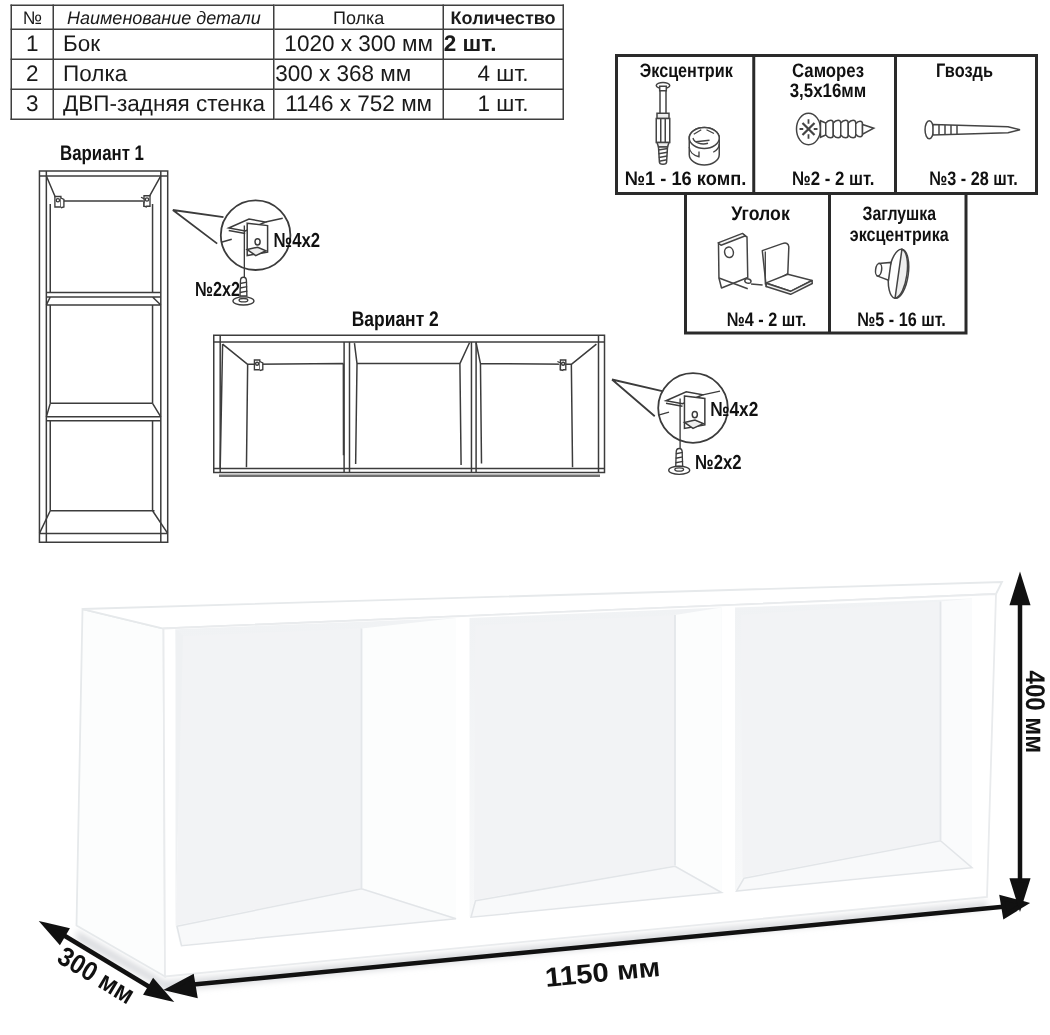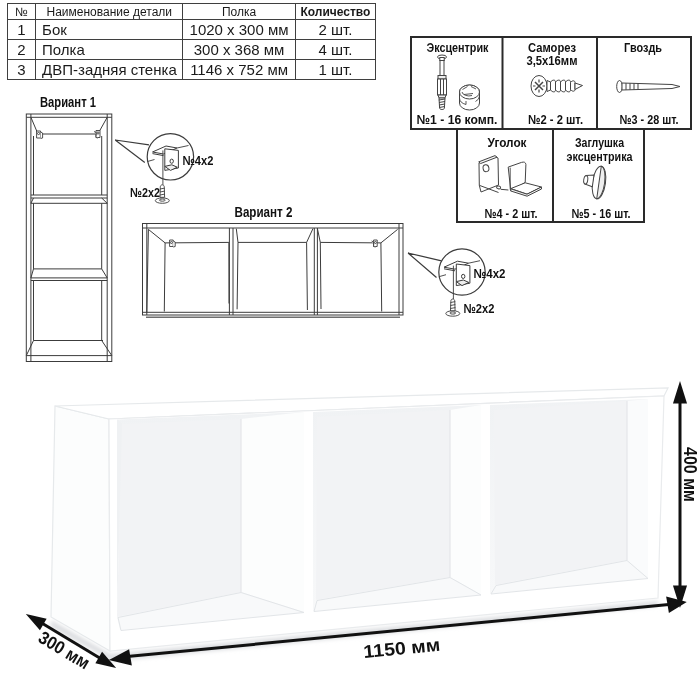--- a/index.html
+++ b/index.html
@@ -11,36 +11,36 @@
     font-family:"Liberation Sans",sans-serif;color:#1a1a1a;overflow:hidden;white-space:nowrap;}
 </style>
 </head>
 <body>
 
 <table class="parts abs" style="left:7px;top:3px;width:369px;">
 
   <tbody>
       <tr style="height:16px;font-size:12px;">
     <th style="width:27px;font-weight:normal;">№</th>
-    <th style="width:146px;font-weight:normal;">Наименование детали</th>
+    <th style="width:146px;font-weight:normal;font-style:italic;">Наименование детали</th>
     <th style="width:111px;font-weight:normal;">Полка</th>
     <th style="width:79px;font-weight:bold;">Количество</th>
   </tr>
 
   <tr style="height:20px;font-size:15px;">
     <td style="text-align:center;">1</td>
     <td style="padding-left:6px;margin-left:26px;">Бок</td>
     <td style="text-align:center;">1020 x 300 мм</td>
-    <td style="text-align:center;">2 шт.</td>
+    <td style="text-align:left;font-weight:bold;">2 шт.</td>
   </tr>
 
   <tr style="height:20px;font-size:15px;">
     <td style="text-align:center;">2</td>
     <td style="padding-left:6px;">Полка</td>
-    <td style="text-align:center;">300 x 368 мм</td>
+    <td style="">300 x 368 мм</td>
     <td style="text-align:center;">4 шт.</td>
   </tr>
 
   <tr style="height:20px;font-size:15px;">
     <td style="text-align:center;">3</td>
     <td style="padding-left:6px;">ДВП-задняя стенка</td>
     <td style="text-align:center;">1146 x 752 мм</td>
     <td style="text-align:center;">1 шт.</td>
   </tr>
 </tbody>

